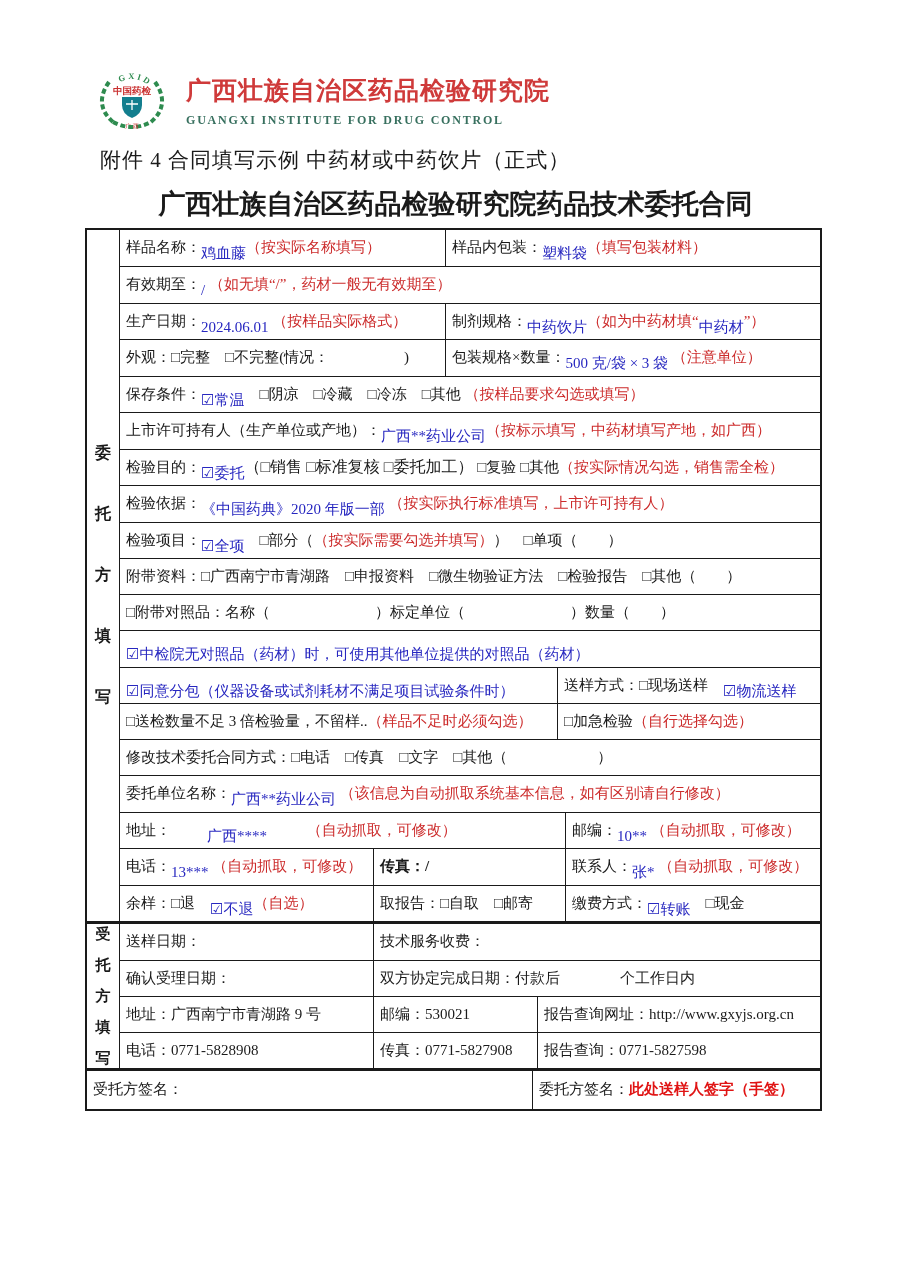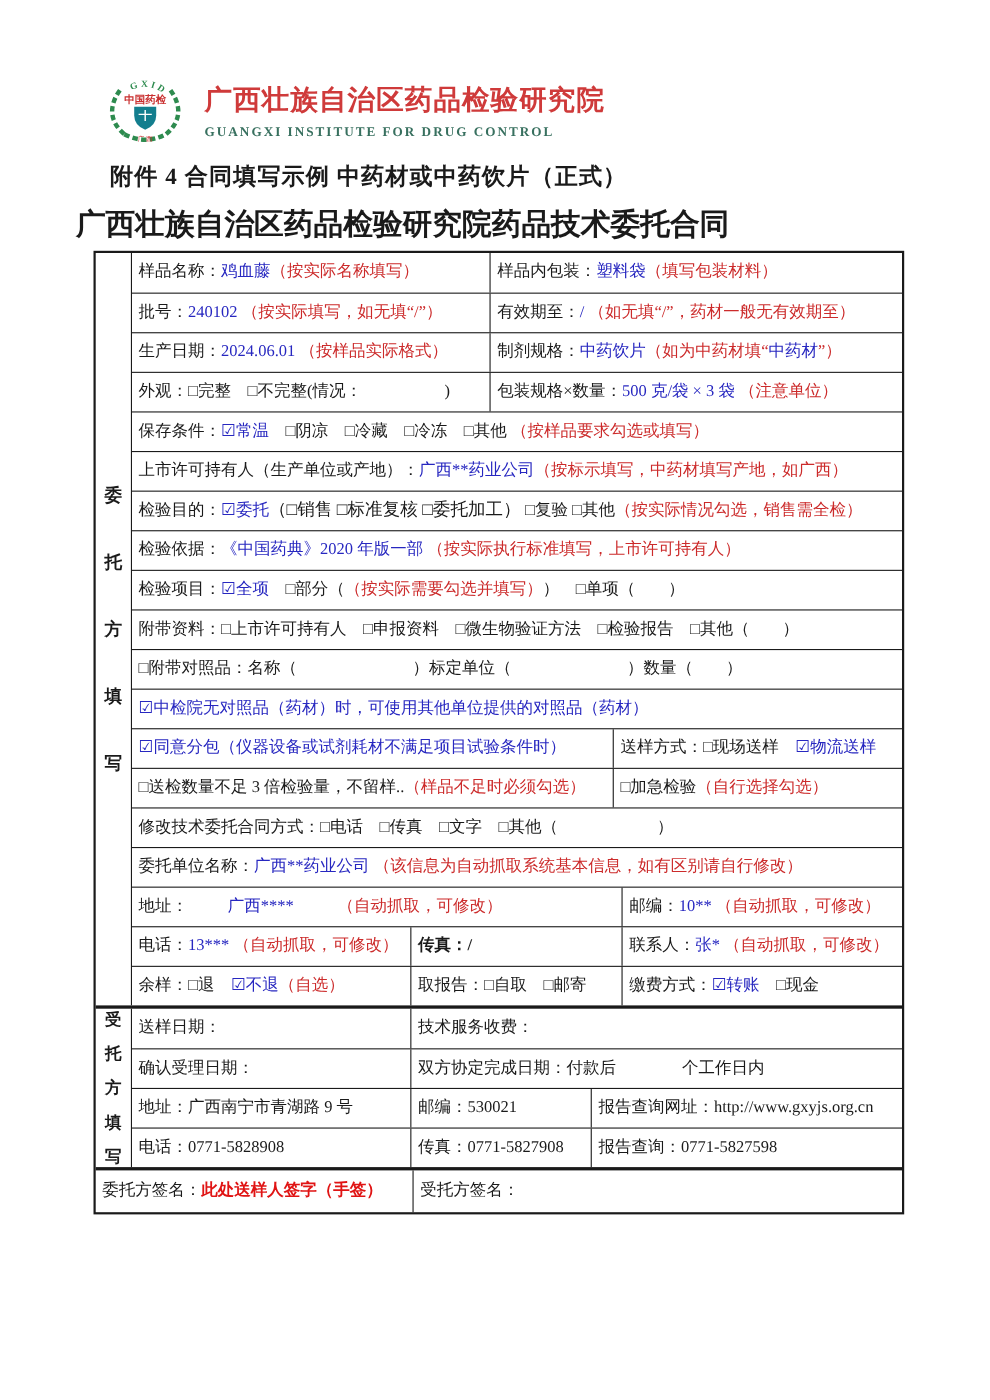--- a/index.html
+++ b/index.html
@@ -11,41 +11,41 @@
   .page{
     position:relative;width:900px;height:1273px;background:#fff;overflow:hidden;
     font-family:"Liberation Serif","DejaVu Serif","DejaVu Sans",serif;color:var(--ink);
   }
   
   .logo{position:absolute;left:96px;top:62px;}
   .org{position:absolute;left:186px;top:74px;}
   .org-cn{font-size:25px;font-weight:bold;color:var(--hred);letter-spacing:1px;}
   .org-en{font-size:12px;font-weight:bold;color:var(--hteal);letter-spacing:1.8px;margin-top:6px;
           font-family:"Liberation Serif","DejaVu Serif",serif;}
-  .attachment{position:absolute;left:100px;top:146px;font-size:21px;font-weight:bold;letter-spacing:1px;}
-  .doc-title{position:absolute;left:69px;top:186px;width:737px;text-align:left;
+  .attachment{position:absolute;left:100px;top:146px;font-size:21px;font-weight:normal;letter-spacing:1px;}
+  .doc-title{position:absolute;left:87px;top:186px;width:737px;text-align:center;
              font-size:27px;font-weight:bold;}
   
   .contract-table{position:absolute;left:85px;top:228px;width:737px;border:2px solid var(--ink);background:#fff;}
   .section{display:flex;align-items:stretch;}
   .vlabel{flex:0 0 33px;border-right:1px solid var(--ink);display:flex;flex-direction:column;
           align-items:center;justify-content:center;font-size:16px;font-weight:bold;}
   .vlabel-1{gap:40px;}
   .vlabel-2{gap:12px;font-size:15px;}
   .rows{flex:1 1 auto;display:flex;flex-direction:column;min-width:0;}
   .row{display:flex;align-items:stretch;min-height:36px;}
   .row + .row{border-top:1px solid var(--ink);}
   .cell{display:flex;align-items:center;flex-wrap:wrap;padding:2px 6px;font-size:15px;line-height:1.3;min-width:0;}
   .cell + .cell{border-left:1px solid var(--ink);}
   .cell.grow{flex:1 1 auto;}
   .sec2{border-top:3px solid var(--ink);}
   .footer-row-wrap{border-top:3px solid var(--ink);}
   .footer-row-wrap .row{min-height:38px;}
   
-  .b{color:var(--blue);}
+  .b{color:var(--blue);margin-top:12px;}
   .r{color:var(--red);}
   .s{font-size:16px;}
   .sr{color:var(--signred);font-weight:bold;}
   span.seg{white-space:pre-wrap;}
 </style>
 </head>
 <body>
 
 <div class="page">
 
@@ -90,25 +90,20 @@
               <span class="seg b">鸡血藤</span>
               <span class="seg r">（按实际名称填写）</span>
             </div>
             <div class="cell grow">
               <span class="seg">样品内包装：</span>
               <span class="seg b">塑料袋</span>
               <span class="seg r">（填写包装材料）</span>
             </div>
           </div>
           <div class="row">
-            <div class="cell" style="flex: 0 0 325px;">
-              <span class="seg">批号：</span>
-              <span class="seg b">240102 </span>
-              <span class="seg r">（按实际填写，如无填“/”）</span>
-            </div>
             <div class="cell grow">
               <span class="seg">有效期至：</span>
               <span class="seg b">/ </span>
               <span class="seg r">（如无填“/”，药材一般无有效期至）</span>
             </div>
           </div>
           <div class="row">
             <div class="cell" style="flex: 0 0 325px;">
               <span class="seg">生产日期：</span>
               <span class="seg b">2024.06.01 </span>
@@ -184,21 +179,21 @@
               <span class="seg">　</span>
               <span class="seg">□部分（</span>
               <span class="seg r">（按实际需要勾选并填写）</span>
               <span class="seg">）　</span>
               <span class="seg">□单项（　　）</span>
             </div>
           </div>
           <div class="row">
             <div class="cell grow">
               <span class="seg">附带资料：</span>
-              <span class="seg">□上市许可持有人</span>
+              <span class="seg">□广西南宁市青湖路</span>
               <span class="seg">　</span>
               <span class="seg">□申报资料</span>
               <span class="seg">　</span>
               <span class="seg">□微生物验证方法</span>
               <span class="seg">　</span>
               <span class="seg">□检验报告</span>
               <span class="seg">　</span>
               <span class="seg">□其他（　　）</span>
             </div>
           </div>
@@ -349,25 +344,25 @@
             </div>
             <div class="cell grow">
               <span class="seg">报告查询：0771-5827598</span>
             </div>
           </div>
         </div>
     </div>
     <div class="footer-row-wrap">
       <div class="rows" id="footer-rows">
           <div class="row">
+            <div class="cell grow">
+              <span class="seg">受托方签名：</span>
+            </div>
             <div class="cell" style="flex: 0 0 288px;">
               <span class="seg">委托方签名：</span>
               <span class="seg sr">此处送样人签字（手签）</span>
             </div>
-            <div class="cell grow">
-              <span class="seg">受托方签名：</span>
-            </div>
           </div>
         </div>
     </div>
   </div>
 
 </div>
 
 </body></html>

